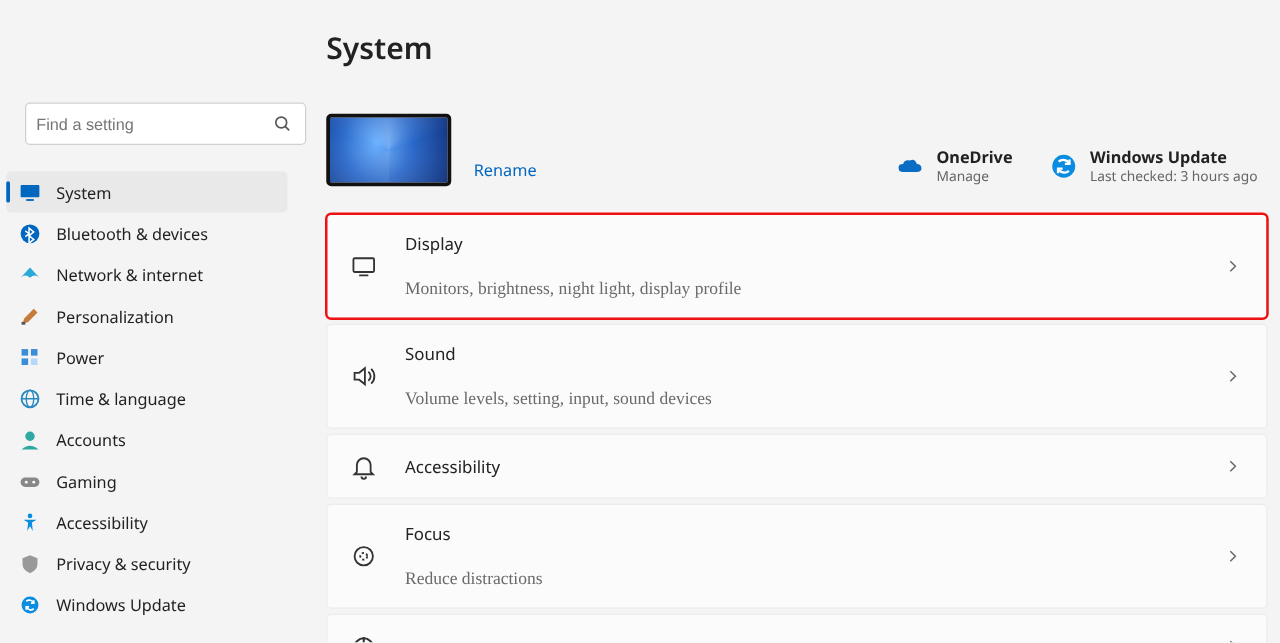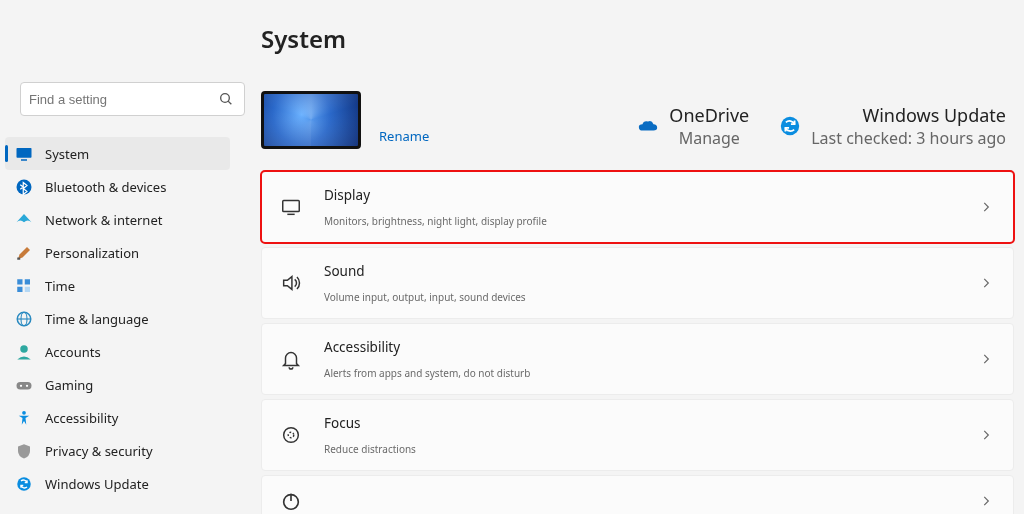--- a/index.html
+++ b/index.html
@@ -16,28 +16,28 @@
   .nav-item .ico { width:18px; height:18px; flex:none; display:flex; align-items:center; justify-content:center; }
   .main { flex:1; padding:22px 10px 10px 26px; overflow:hidden; }
   .title { font-size:24px; font-weight:600; color:#222; margin-bottom:36px; }
   .header-row { display:flex; align-items:flex-end; gap:18px; margin-bottom:22px; }
   .pcimg { width:100px; height:58px; border:3px solid #111; border-radius:4px; background: radial-gradient(circle at 40% 40%, #6ab1ff 0%, #2a68c9 45%, #0e2e78 100%); flex:none; position:relative; overflow:hidden;}
   .pcimg::after { content:""; position:absolute; inset:0; background: conic-gradient(from 180deg at 50% 50%, rgba(255,255,255,0.15), transparent 30%, rgba(255,255,255,0.2) 50%, transparent 70%, rgba(255,255,255,0.1)); }
   .rename { color:#0067c0; font-size:13px; margin-bottom:4px; cursor:pointer;text-align:center; }
   .header-right { margin-left:auto; display:flex; gap:30px; padding-right:8px; align-items:center; }
   .hdr-item { display:flex; gap:10px; align-items:center; }
   .hdr-item .hi { width:22px; height:22px; flex:none; }
-  .hdr-item .lbl { font-size:18px; font-weight:400; color:#222;text-align:right; }
-  .hdr-item .sub { font-size:16px; color:#666;text-align:center; }
+  .hdr-item .lbl { font-size:13px; font-weight:700; color:#222; }
+  .hdr-item .sub { font-size:11px; color:#666; }
   .list { display:flex; flex-direction:column; gap:4px; }
   .card { background:#fbfbfb; border:1px solid #ececec; border-radius:4px; display:flex; align-items:center; padding:14px 18px; gap:22px; cursor:pointer; position:relative; }
   .card.highlight { outline:2.5px solid #e11; outline-offset:-1px; }
   .card .cico { width:22px; height:22px; flex:none; color:#333; display:flex; align-items:center; justify-content:center; }
   .card .ct { font-size:13.5px; color:#222; }
-  .card .cd { font-size:10px; color:#6a6a6a; margin-top:10px; }
+  .card .cd { font-size:14px; color:#6a6a6a; margin-top:20px;font-family:Liberation Serif, serif; }
   .card .chev { margin-left:auto; width:16px; color:#666; }
   svg { display:block; }
 </style>
 </head>
 <body>
 
 <div class="root">
   <div class="sidebar">
     <div class="search">
       <input type="text" placeholder="Find a setting" style="">
@@ -87,21 +87,21 @@
       </div>
       <div class="nav-item">
         <span class="ico">
           <svg viewBox="0 0 24 24" width="18" height="18">
               <rect x="3" y="3" width="7" height="7" fill="#3a8dd8"></rect>
               <rect x="13" y="3" width="7" height="7" fill="#3a8dd8"></rect>
               <rect x="3" y="13" width="7" height="7" fill="#3a8dd8"></rect>
               <rect x="13" y="13" width="7" height="7" fill="#b4d8f5"></rect>
             </svg>
         </span>
-        <span>Time</span>
+        <span>Power</span>
       </div>
       <div class="nav-item">
         <span class="ico">
           <svg viewBox="0 0 24 24" width="18" height="18">
               <circle cx="12" cy="12" r="9" fill="none" stroke="#2a8ac0" stroke-width="2"></circle>
               <ellipse cx="12" cy="12" rx="4" ry="9" fill="none" stroke="#2a8ac0" stroke-width="1.5"></ellipse>
               <line x1="3" y1="12" x2="21" y2="12" stroke="#2a8ac0" stroke-width="1.5"></line>
             </svg>
         </span>
         <span>Time &amp; language</span>
@@ -210,39 +210,38 @@
 
       <div class="card">
         <span class="cico">
           <svg viewBox="0 0 24 24" width="22" height="22" fill="none" stroke="currentColor" stroke-width="1.6">
               <path d="M4 9v6h4l5 4V5L8 9H4z" fill="none"></path>
               <path d="M16 8a5 5 0 010 8M18.5 5.5a9 9 0 010 13"></path>
             </svg>
         </span>
         <div>
           <div class="ct">Sound</div>
-          <div class="cd">Volume input, output, input, sound devices</div>
+          <div class="cd">Volume levels, setting, input, sound devices</div>
         </div>
         <span class="chev">
             <svg viewBox="0 0 24 24" width="14" height="14" fill="none" stroke="currentColor" stroke-width="2">
               <polyline points="9 5 16 12 9 19"></polyline>
             </svg>
           </span>
       </div>
 
       <div class="card">
         <span class="cico">
           <svg viewBox="0 0 24 24" width="22" height="22" fill="none" stroke="currentColor" stroke-width="1.6">
               <path d="M6 17 V11 a6 6 0 0112 0v6l2 2H4z"></path>
               <path d="M10 21a2 2 0 004 0"></path>
             </svg>
         </span>
         <div>
           <div class="ct">Accessibility</div>
-          <div class="cd">Alerts from apps and system, do not disturb</div>
         </div>
         <span class="chev">
             <svg viewBox="0 0 24 24" width="14" height="14" fill="none" stroke="currentColor" stroke-width="2">
               <polyline points="9 5 16 12 9 19"></polyline>
             </svg>
           </span>
       </div>
 
       <div class="card">
         <span class="cico">

